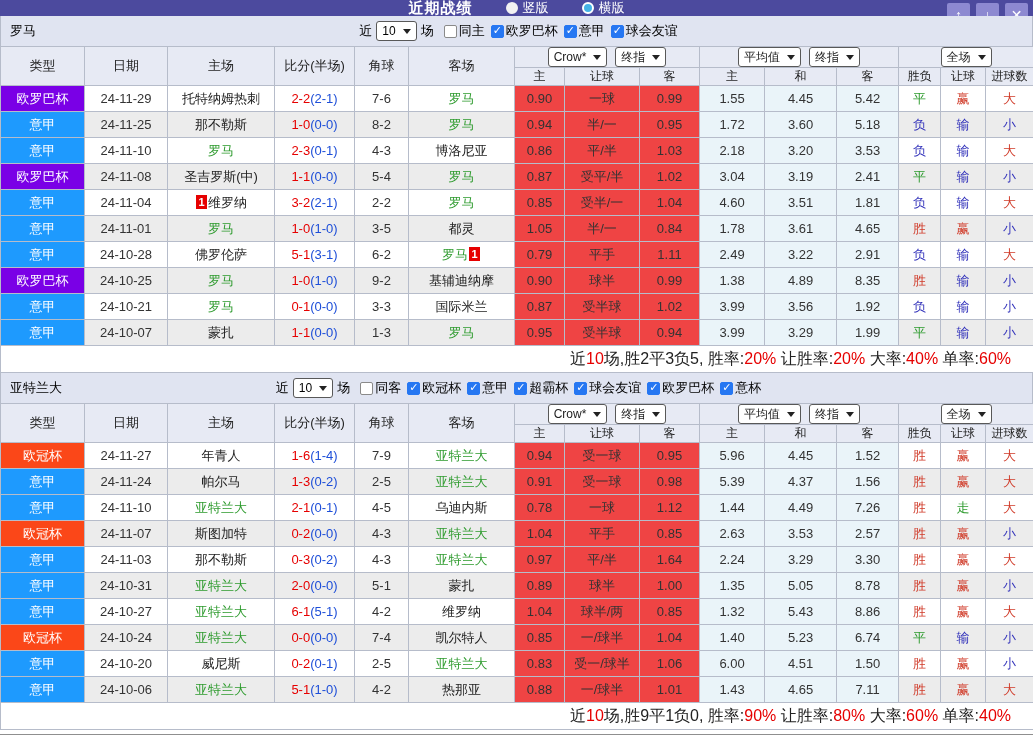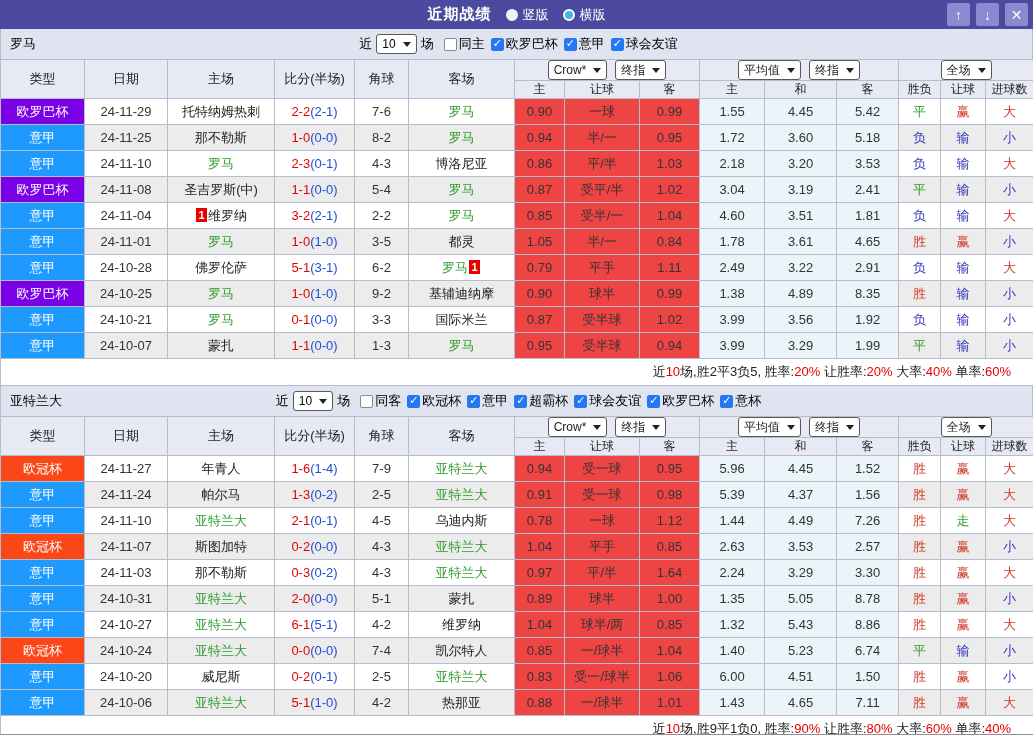--- a/index.html
+++ b/index.html
@@ -1,21 +1,21 @@
 <!DOCTYPE html>
 <html style="--title-bg: #4c4a9e; --team-green: #2e9b2e; --score-red: #e60000; --res-red: #d03a28; --res-blue: #3434bb; --res-green: #2e9b2e; --sum-red: #e60000; --card-red: #e60000; --cb-blue: #2677f2; --radio-cyan: #45b3e6;"><head>
 <meta charset="utf-8">
 <style>
   * { box-sizing: border-box; }
   html,body { margin:0; padding:0; background:#fff; }
   body { font-family:"Liberation Sans","DejaVu Sans",sans-serif; }
   .window { width:1033px; height:735px; overflow:hidden; background:#fff; border-bottom:1px solid #8f8f8f; }
 
   
-  .titlebar { height:29px; background:var(--title-bg,#4c4a9e); color:#fff; display:flex; align-items:center; justify-content:center; position:relative; }
+  .titlebar { height:16px; background:var(--title-bg,#4c4a9e); color:#fff; display:flex; align-items:center; justify-content:center; position:relative;gap:19px; }
   .title { font-weight:bold; font-size:15px; letter-spacing:1px; }
   .radio-opt { display:inline-flex; align-items:center; margin-left:14px; font-size:13px; cursor:pointer; }
   .radio { width:12px; height:12px; border-radius:50%; margin-right:5px; }
   .radio.sel { background:#f2f2f2; }
   .radio.unsel { background:var(--radio-cyan,#45b3e6); border:2px solid #fff; }
   .win-buttons { position:absolute; right:5px; top:3px; display:flex; gap:6px; }
   .win-btn { width:23px; height:23px; background:#8d89d1; color:#fff; font-size:14px; font-weight:bold; display:flex; align-items:center; justify-content:center; cursor:pointer; border-radius:2px; }
 
   
   .filterbar { height:30px; background:#e0e4f1; position:relative; display:flex; align-items:center; font-size:13px; color:#000;
@@ -49,21 +49,21 @@
   td.date { color:#333; }
   .team-g { color:var(--team-green,#2e9b2e); }
   .team-n { color:#222; }
   .ft { color:var(--score-red,#e60000); }
   .ht { color:#1d4ed8; }
   .rc { display:inline-block; min-width:11px; padding:0 1px; height:14px; line-height:14px; background:var(--card-red,#e60000); color:#fff; font-size:11px; font-weight:bold; margin:0 1px; vertical-align:1px; }
   td.res { font-size:13px; }
   .res-r { color:var(--res-red,#d03a28); }
   .res-b { color:var(--res-blue,#3434bb); }
   .res-g { color:var(--res-green,#2e9b2e); }
-  td.summary { height:27px; text-align:right; padding-right:22px; background:#fff; font-size:13px; }
+  td.summary { height:27px; text-align:right; padding-right:22px; background:#fff; font-size:16px; }
   .sumseg { color:#222; }
   .sumseg.red { color:var(--sum-red,#e60000); }
 </style>
 </head>
 <body>
 
 <div class="window">
 
   <div class="titlebar">
     <span class="title">近期战绩</span>

